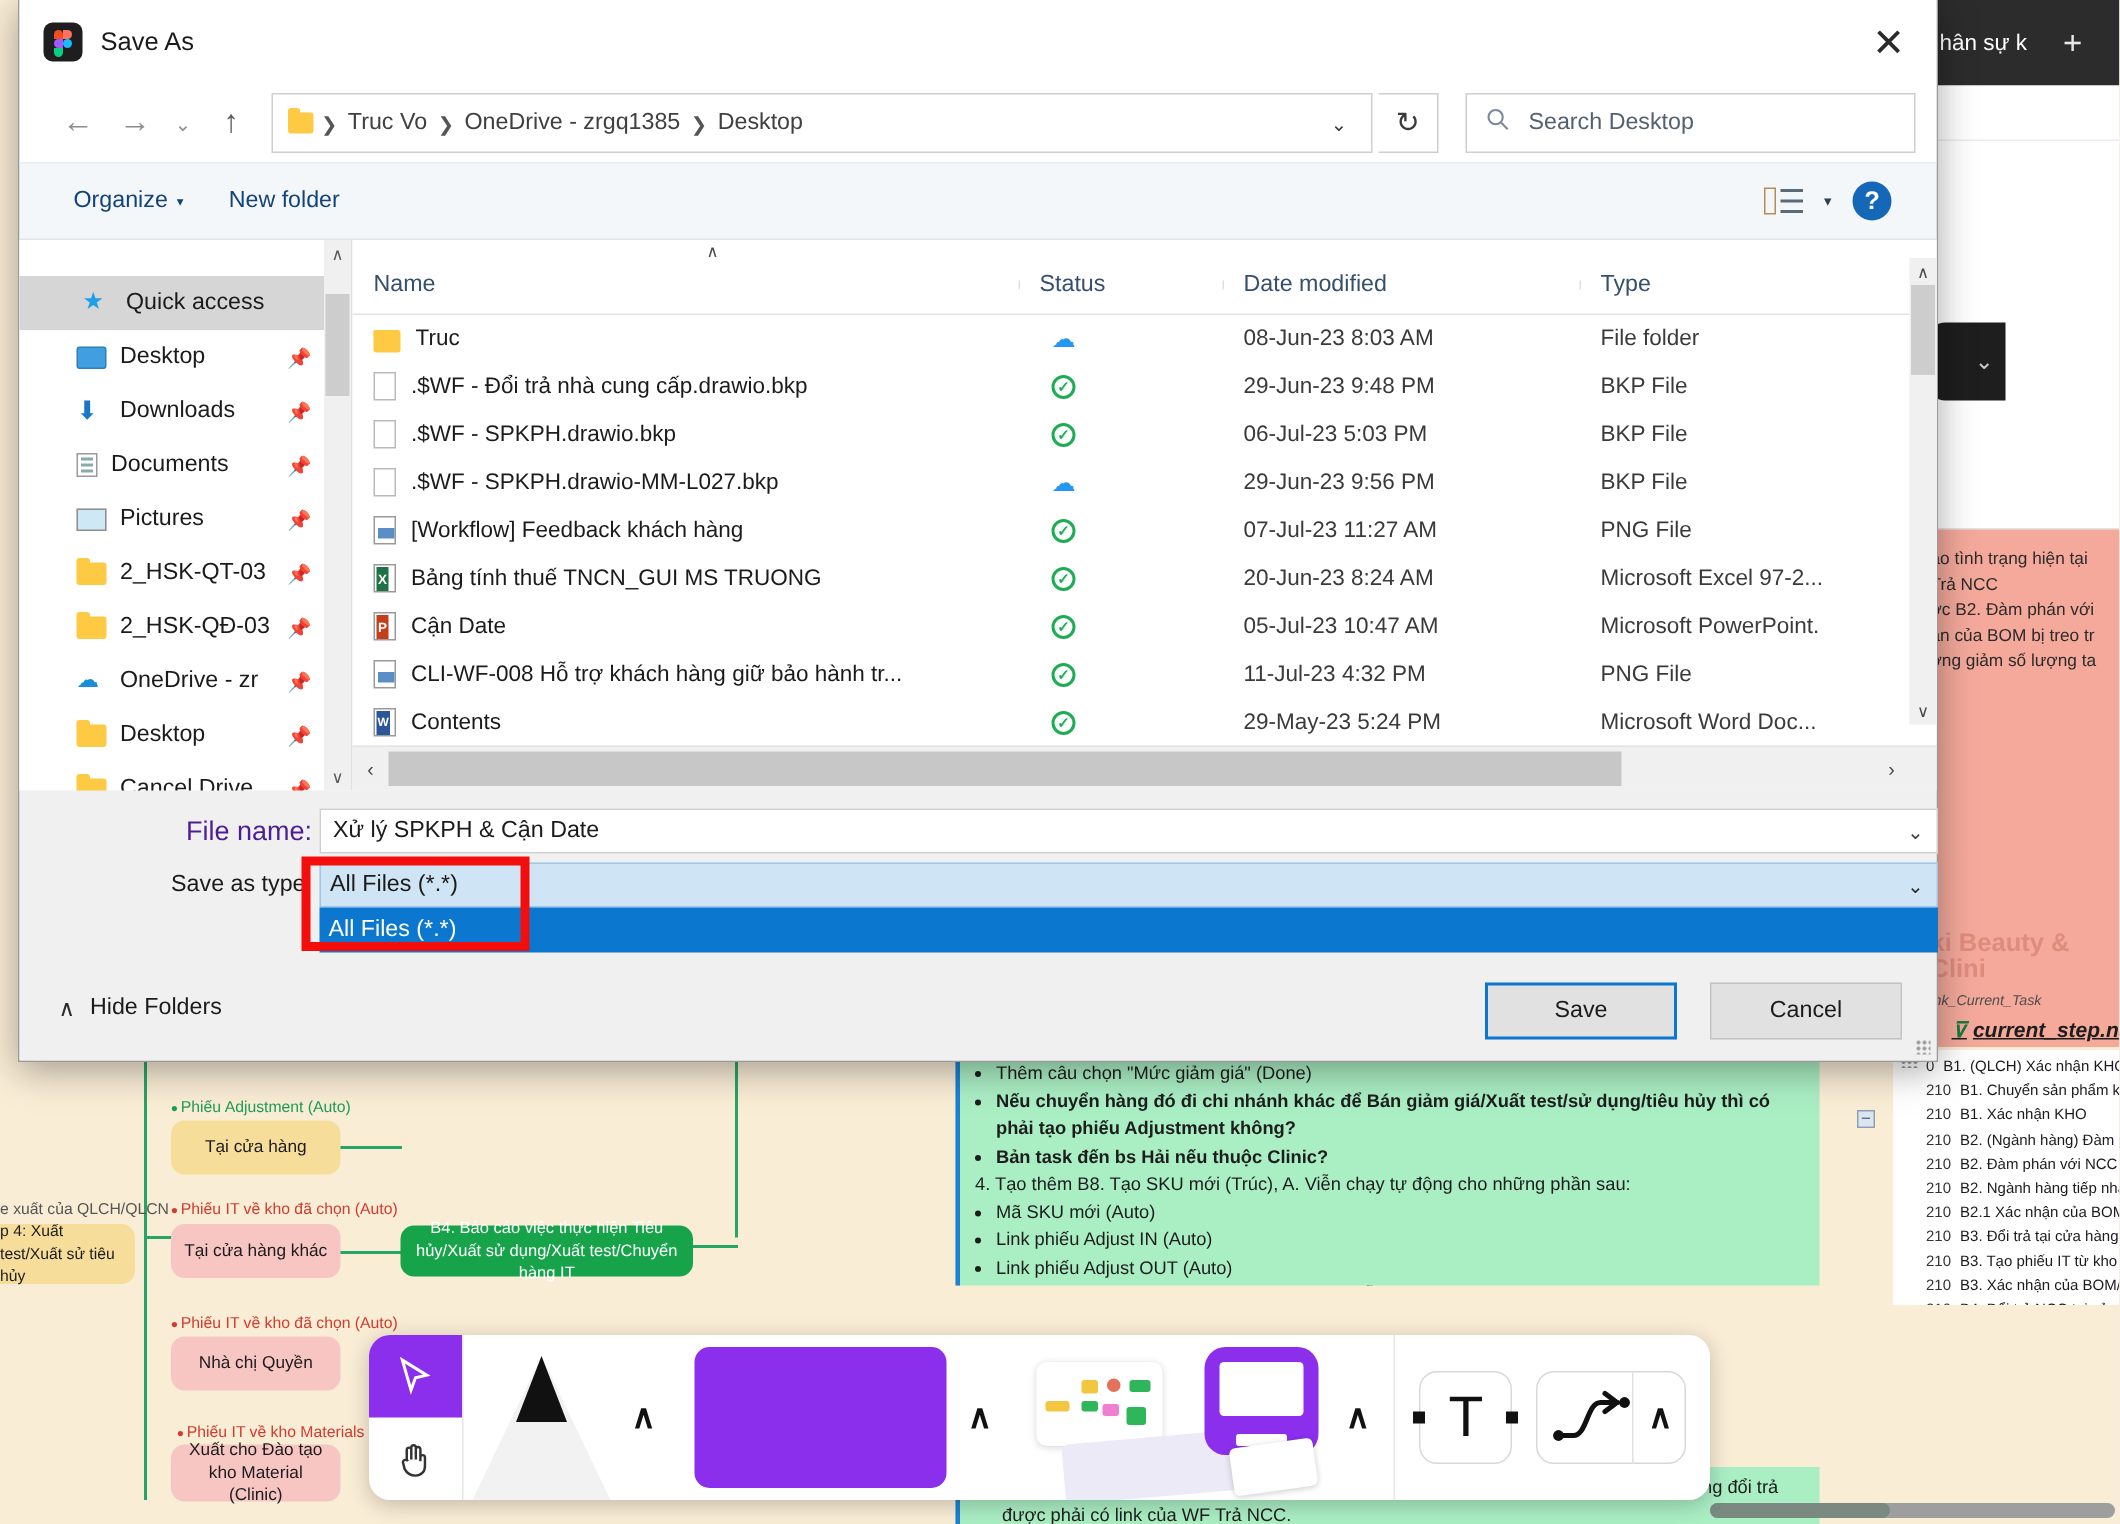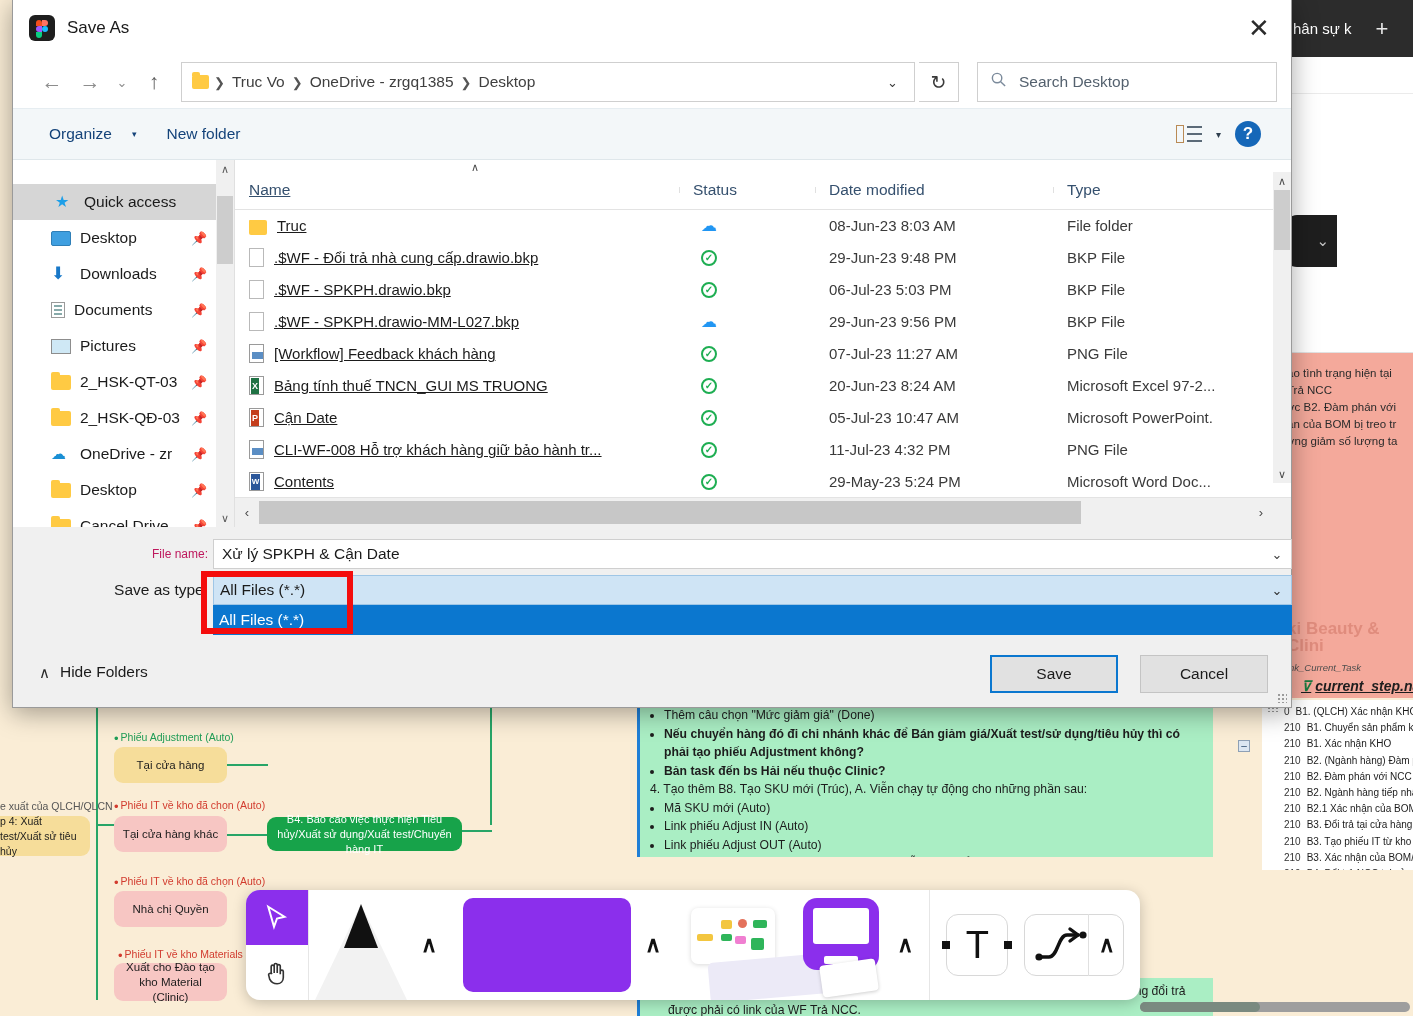--- a/index.html
+++ b/index.html
@@ -187,21 +187,21 @@
     width: 300px; height: 40px; margin-left: 14px; border:1px solid #cfcfcf; background:#fff;
     display:flex; align-items:center; padding-left: 12px; gap:12px;
   }
   .searchbox .mag { color:#7b8a9b; font-size: 17px; }
   .searchbox .ph { color:#54616e; font-size: 15.5px; }
 
   .cmdbar {
     height: 52px; background:#f3f7f9; border-top:1px solid #e6edf1; border-bottom:1px solid #dfe7eb;
     display:flex; align-items:center; padding: 0 16px 0 36px; gap: 30px; flex: 0 0 auto;
   }
-  .cmd { font-size: 15.5px; color:#14437a; display:flex; align-items:center; gap:20px; }
+  .cmd { font-size: 15.5px; color:#14437a; display:flex; align-items:center; gap:6px; }
   .cmd .tri { font-size: 9px; color:#14437a; }
   .cmdbar .right { margin-left:auto; display:flex; align-items:center; gap: 14px; padding-right: 14px;}
   .viewicon { width: 26px; height: 18px; position: relative; }
   .viewicon .lcol { position:absolute; left:0; top:0; width:8px; height:18px; border:1px solid #b98a55; }
   .viewicon .ln { position:absolute; left:11px; height:2px; background:#5b6a78; width:15px; }
   .help-circle {
     width: 26px; height:26px; border-radius:50%; background:#1567b8; color:#fff;
     display:flex; align-items:center; justify-content:center; font-size:17px; font-weight:700;
   }
 
@@ -233,21 +233,21 @@
   
   .filepane { flex:1 1 auto; position:relative; display:flex; flex-direction:column; min-width:0; }
   .pane-topgap { height: 12px; background:#fff; position:relative; }
   .sortmark { position:absolute; left: 236px; top: 1px; color:#4a4a4a; font-size: 11px; }
   .colhead {
     height: 38px; display:flex; align-items:center; border-bottom:1px solid #e3e3e3;
     font-size: 15.5px; color:#35506e; background:#fff;
   }
   .colhead > div { padding-left: 14px; position:relative; }
   .colhead > div + div::before { content:''; position:absolute; left:0; top:6px; bottom:6px; width:1px; background:#e0e0e0; }
-  .c-name { width: 444px; text-decoration: underline; }
+  .c-name { width: 444px; }
   .c-status { width: 136px; }
   .c-date { width: 238px; }
   .c-type { flex:1 1 auto; }
   .rows { flex:1 1 auto; overflow:hidden; background:#fff; }
   .frow { height: 32px; display:flex; align-items:center; font-size: 15px; color:#1b1b1b; }
   .frow > div { padding-left: 14px; display:flex; align-items:center; }
   .frow .c-name { gap: 10px; }
   .frow .c-date, .frow .c-type { color:#3a3a3a; }
   .frow .c-status { padding-left: 22px; }
   .fi { width: 18px; height: 20px; position:relative; flex:0 0 auto; }
@@ -274,21 +274,21 @@
   .hscroll { height: 30px; background:#f0f0f0; display:flex; align-items:center; position:relative; border-top:1px solid #e3e3e3;}
   .hscroll .arrow { width: 24px; text-align:center; font-size:13px; color:#4a4a4a; }
   .hscroll .track { position:absolute; left:24px; right:42px; top:3px; bottom:3px; }
   .hscroll .thumb { position:absolute; left:0; top:0; bottom:0; width: 822px; background:#c7c7c7; }
 
   
   .formzone { flex: 0 0 auto; background:#f0f0f0; position:relative; height: 180px; }
   .fname-wrap { position:absolute; left: 200px; top: 12px; width: 1079px; height: 30px; background:#fff; border:1px solid #cfcfcf; display:flex; align-items:center; }
   .fname-wrap .val { padding-left: 8px; font-size: 15.5px; color:#1b1b1b; flex:1 1 auto; }
   .fname-wrap .caret { width: 28px; text-align:center; color:#3a3a3a; font-size: 13px; }
-  .lbl-fname { position:absolute; left: 10px; top: 12px; width: 185px; height:30px; display:flex; align-items:center; justify-content:flex-end; font-size:12px; color:#be185d;}
+  .lbl-fname { position:absolute; left: 10px; top: 12px; width: 185px; height:30px; display:flex; align-items:center; justify-content:flex-end; font-size:18px; color:#4c1d95;}
   .lbl-ftype { position:absolute; left: 10px; top: 48px; width: 185px; height:30px; display:flex; align-items:center; justify-content:flex-end; font-size:15.5px; color:#1b1b1b;}
 
   .combo-closed {
     position:absolute; left: 200px; top: 48px; width: 1079px; height: 30px;
     background:#cfe4f5; border:1px solid #9fc6e6; display:flex; align-items:center;
   }
   .combo-closed .val { padding-left: 6px; font-size: 15.5px; color:#1b1b1b; flex:1 1 auto; }
   .combo-closed .caret { width: 28px; text-align:center; color:#2b2b2b; font-size: 13px; }
   .combo-open-item {
     position:absolute; left: 200px; top: 78px; width: 1079px; height: 30px;

